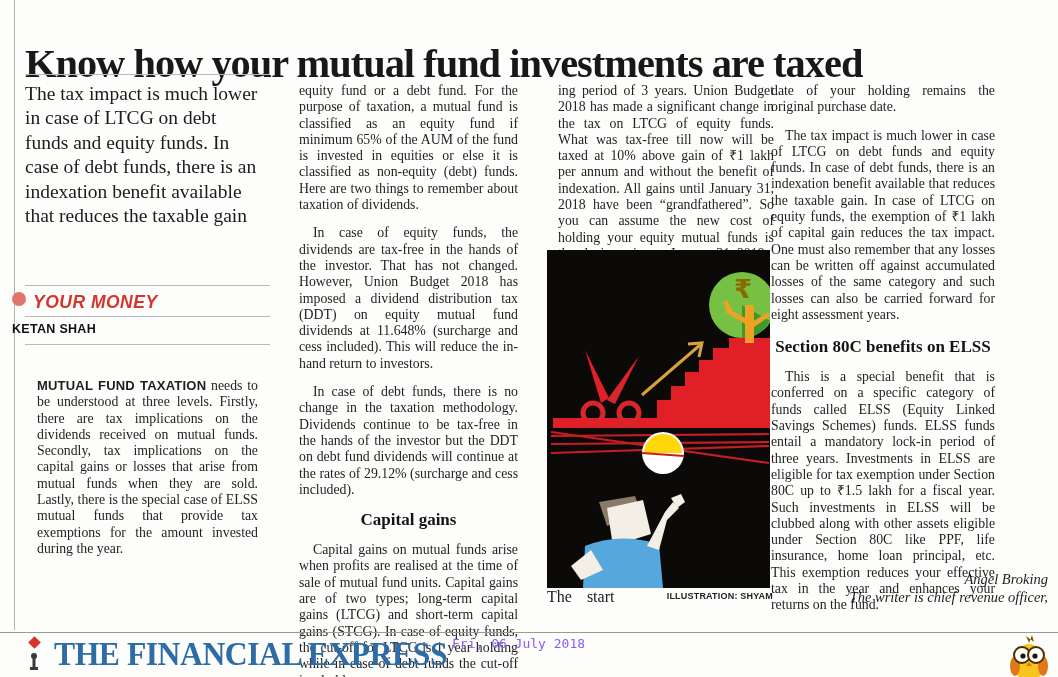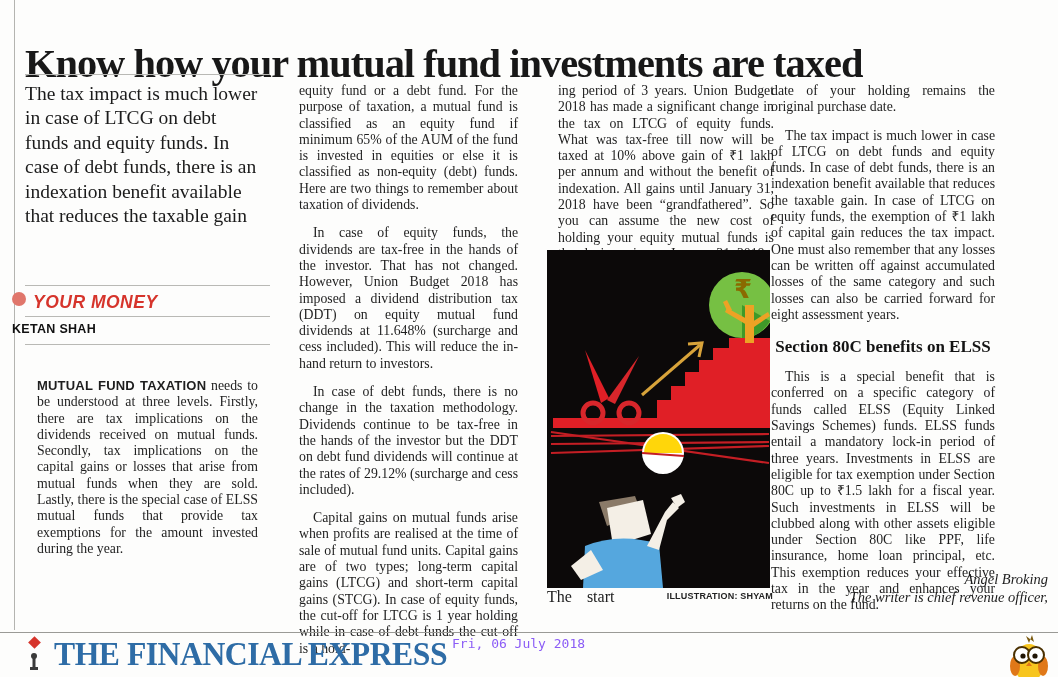--- a/index.html
+++ b/index.html
@@ -76,20 +76,21 @@
 <div class="rule" style="left:25px;top:344px;width:245px;"></div>
 
 <div class="col" id="col1">
   <p><span class="lead-bold">MUTUAL FUND TAXATION</span><span> needs to be understood at three levels. Firstly, there are tax implications on the dividends received on mutual funds. Secondly, tax implications on the capital gains or losses that arise from mutual funds when they are sold. Lastly, there is the special case of ELSS mutual funds that provide tax exemptions for the amount invested during the year.</span></p>
 </div>
 
 <div class="col" id="col2">
   <p>equity fund or a debt fund. For the purpose of taxation, a mutual fund is classified as an equity fund if minimum 65% of the AUM of the fund is invested in equities or else it is classified as non-equity (debt) funds. Here are two things to remember about taxation of dividends.</p>
   <p class="ind">In case of equity funds, the dividends are tax-free in the hands of the investor. That has not changed. However, Union Budget 2018 has imposed a dividend distribution tax (DDT) on equity mutual fund dividends at 11.648% (surcharge and cess included). This will reduce the in-hand return to investors.</p>
   <p class="ind">In case of debt funds, there is no change in the taxation methodology. Dividends continue to be tax-free in the hands of the investor but the DDT on debt fund dividends will continue at the rates of 29.12% (surcharge and cess included).</p>
+  <h3 class="subhead">Capital gains</h3>
   <p class="ind">Capital gains on mutual funds arise when profits are realised at the time of sale of mutual fund units. Capital gains are of two types; long-term capital gains (LTCG) and short-term capital gains (STCG). In case of equity funds, the cut-off for LTCG is 1 year holding while in case of debt funds the cut-off is a hold-</p>
 </div>
 
 <div class="col" id="col3">
   <p>ing period of 3 years. Union Budget 2018 has made a significant change in the tax on LTCG of equity funds. What was tax-free till now will be taxed at 10% above gain of ₹1 lakh per annum and without the benefit of indexation. All gains until January 31, 2018 have been “grandfathered”. So you can assume the new cost of holding your equity mutual funds is the closing price on January 31, 2018.</p>
 </div>
 
 <div class="illo">
   <svg width="223" height="338" viewBox="0 0 223 338" xmlns="http://www.w3.org/2000/svg">
     <rect x="0" y="0" width="223" height="338" fill="#0c0909"></rect>

